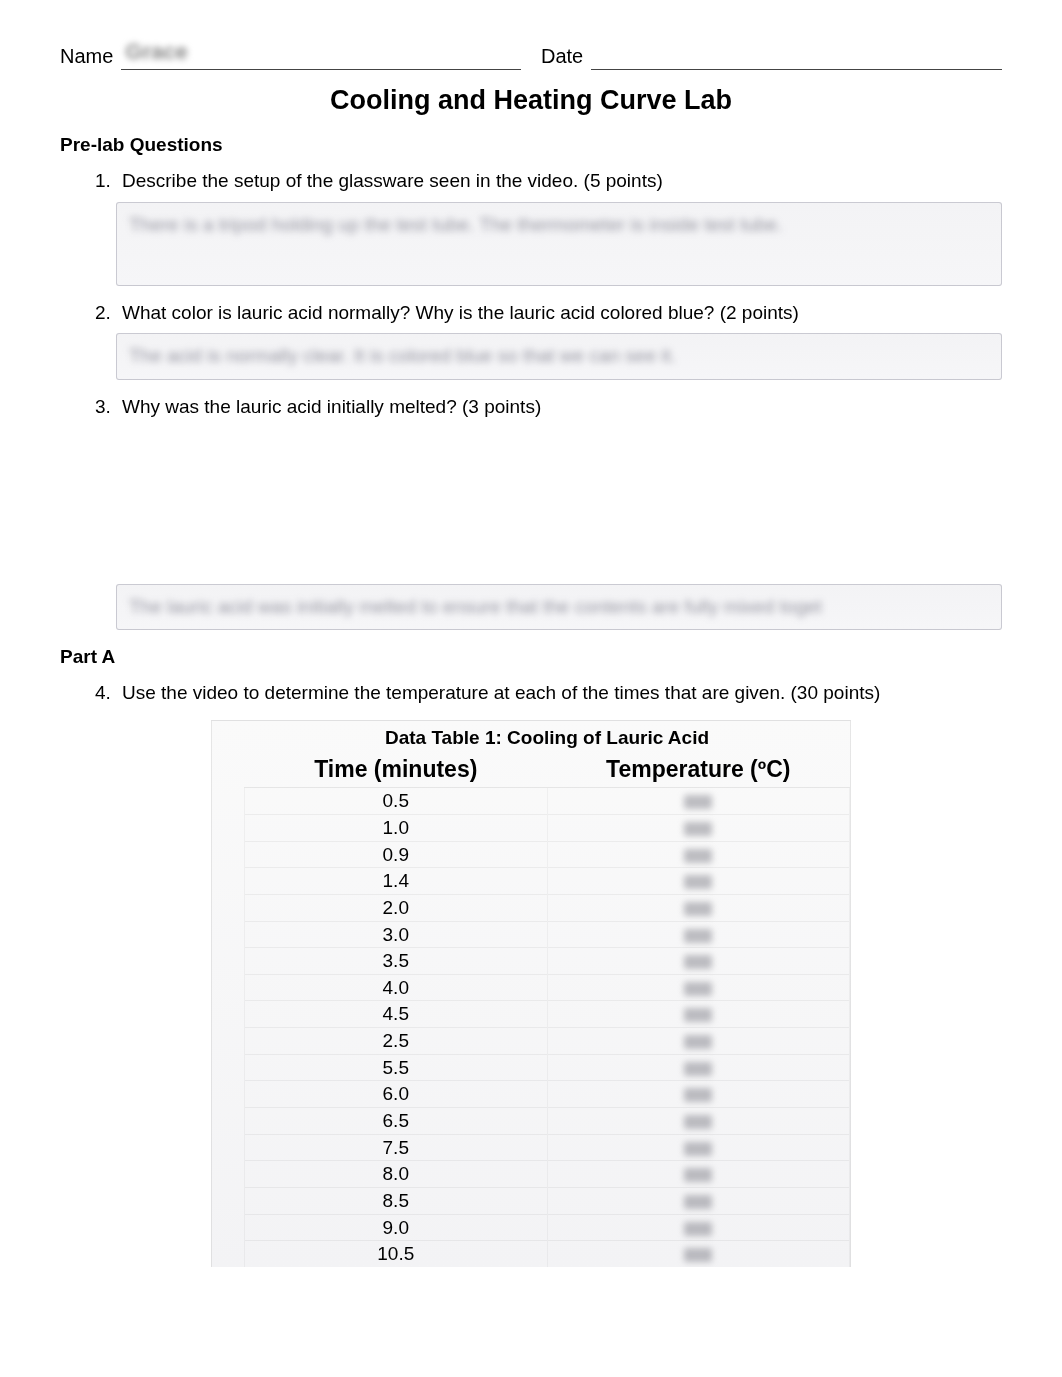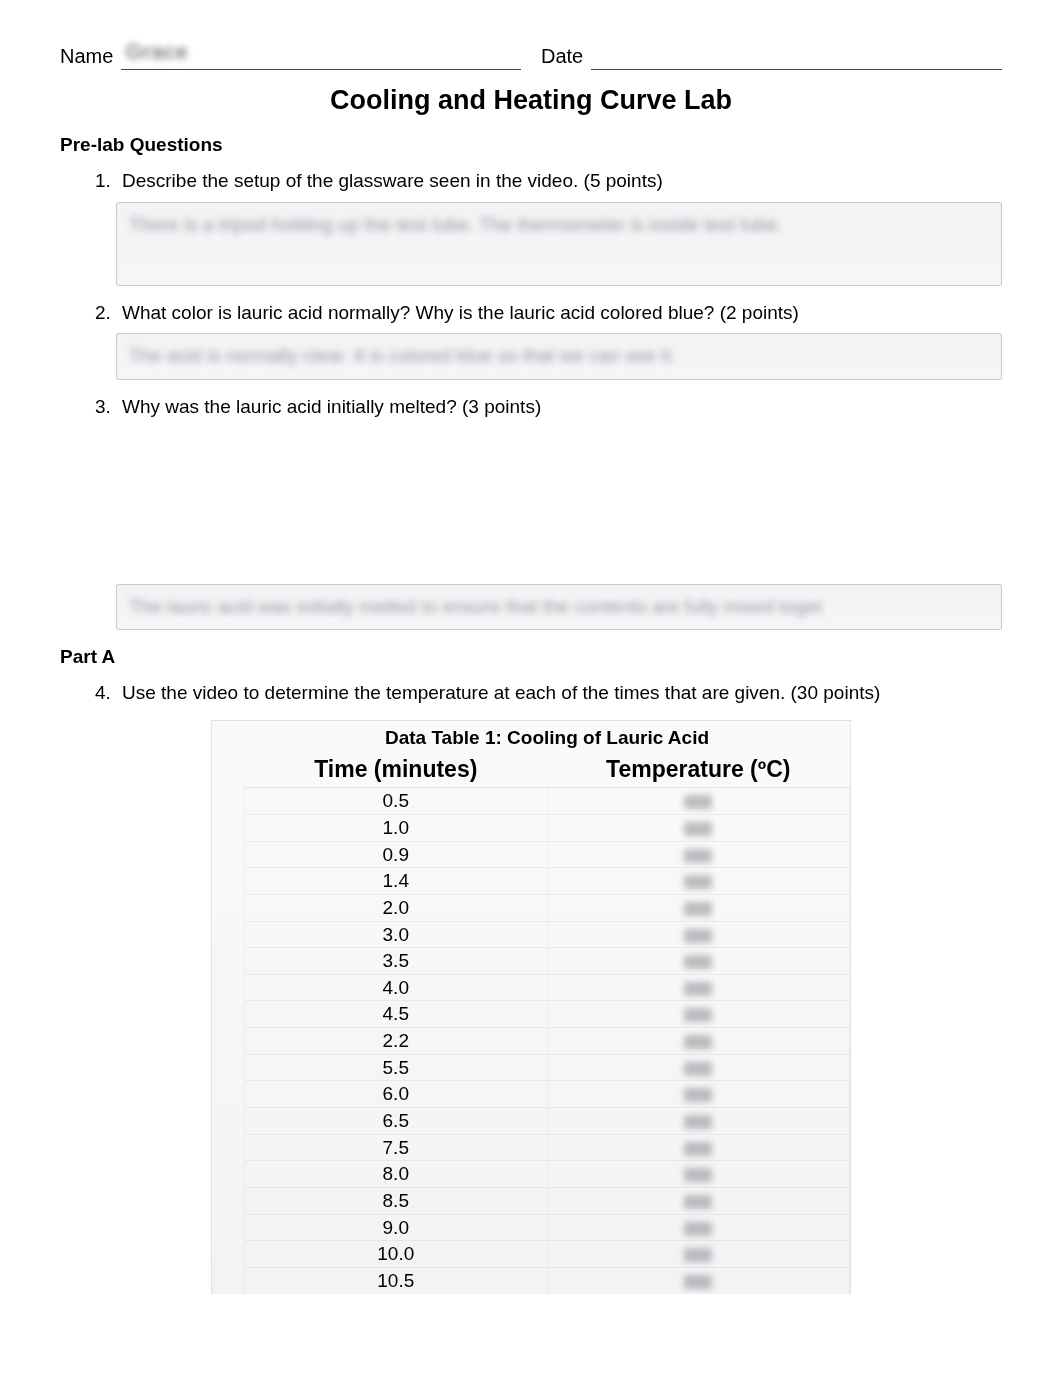--- a/index.html
+++ b/index.html
@@ -224,21 +224,21 @@
           </tr>
           <tr>
             <td>4.0</td>
             <td><span class="temp-blur"></span></td>
           </tr>
           <tr>
             <td>4.5</td>
             <td><span class="temp-blur"></span></td>
           </tr>
           <tr>
-            <td>2.2</td>
+            <td>2.5</td>
             <td><span class="temp-blur"></span></td>
           </tr>
           <tr>
             <td>5.5</td>
             <td><span class="temp-blur"></span></td>
           </tr>
           <tr>
             <td>6.0</td>
             <td><span class="temp-blur"></span></td>
           </tr>
@@ -253,24 +253,20 @@
           <tr>
             <td>8.0</td>
             <td><span class="temp-blur"></span></td>
           </tr>
           <tr>
             <td>8.5</td>
             <td><span class="temp-blur"></span></td>
           </tr>
           <tr>
             <td>9.0</td>
-            <td><span class="temp-blur"></span></td>
-          </tr>
-          <tr>
-            <td>10.0</td>
             <td><span class="temp-blur"></span></td>
           </tr>
           <tr>
             <td>10.5</td>
             <td><span class="temp-blur"></span></td>
           </tr>
         </tbody>
     </table>
   </div>
 </div>

